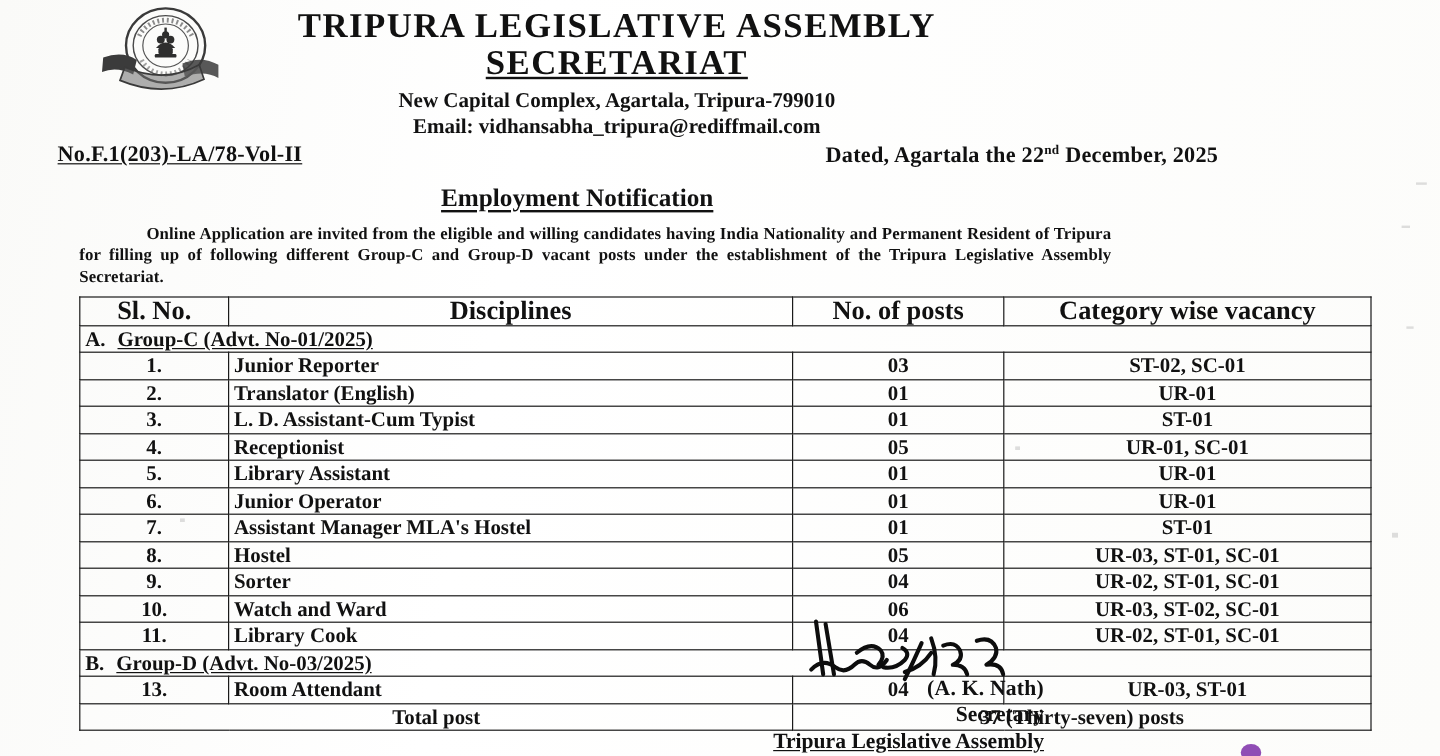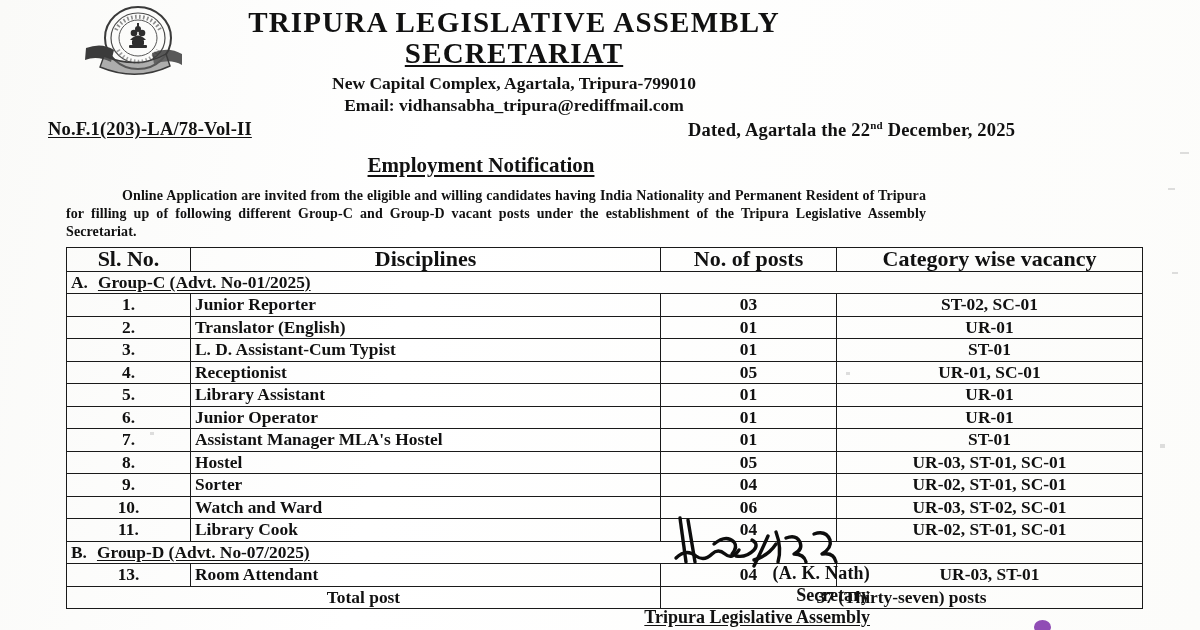--- a/index.html
+++ b/index.html
@@ -368,21 +368,21 @@
             <td class="posts">06</td>
             <td class="cat">UR-03, ST-02, SC-01</td>
           </tr>
           <tr>
             <td class="sl">11.</td>
             <td class="disc">Library Cook</td>
             <td class="posts">04</td>
             <td class="cat">UR-02, ST-01, SC-01</td>
           </tr>
           <tr>
-          <td class="grouphdr" colspan="4"><span class="gh-letter">B.</span><span class="gh-text">Group-D (Advt. No-07/2025)</span></td>
+          <td class="grouphdr" colspan="4"><span class="gh-letter">B.</span><span class="gh-text">Group-D (Advt. No-03/2025)</span></td>
         </tr>
 
           <tr>
             <td class="sl">13.</td>
             <td class="disc">Room Attendant</td>
             <td class="posts">04</td>
             <td class="cat">UR-03, ST-01</td>
           </tr>
           <tr>
           <td class="total-label" colspan="2">Total post</td>

